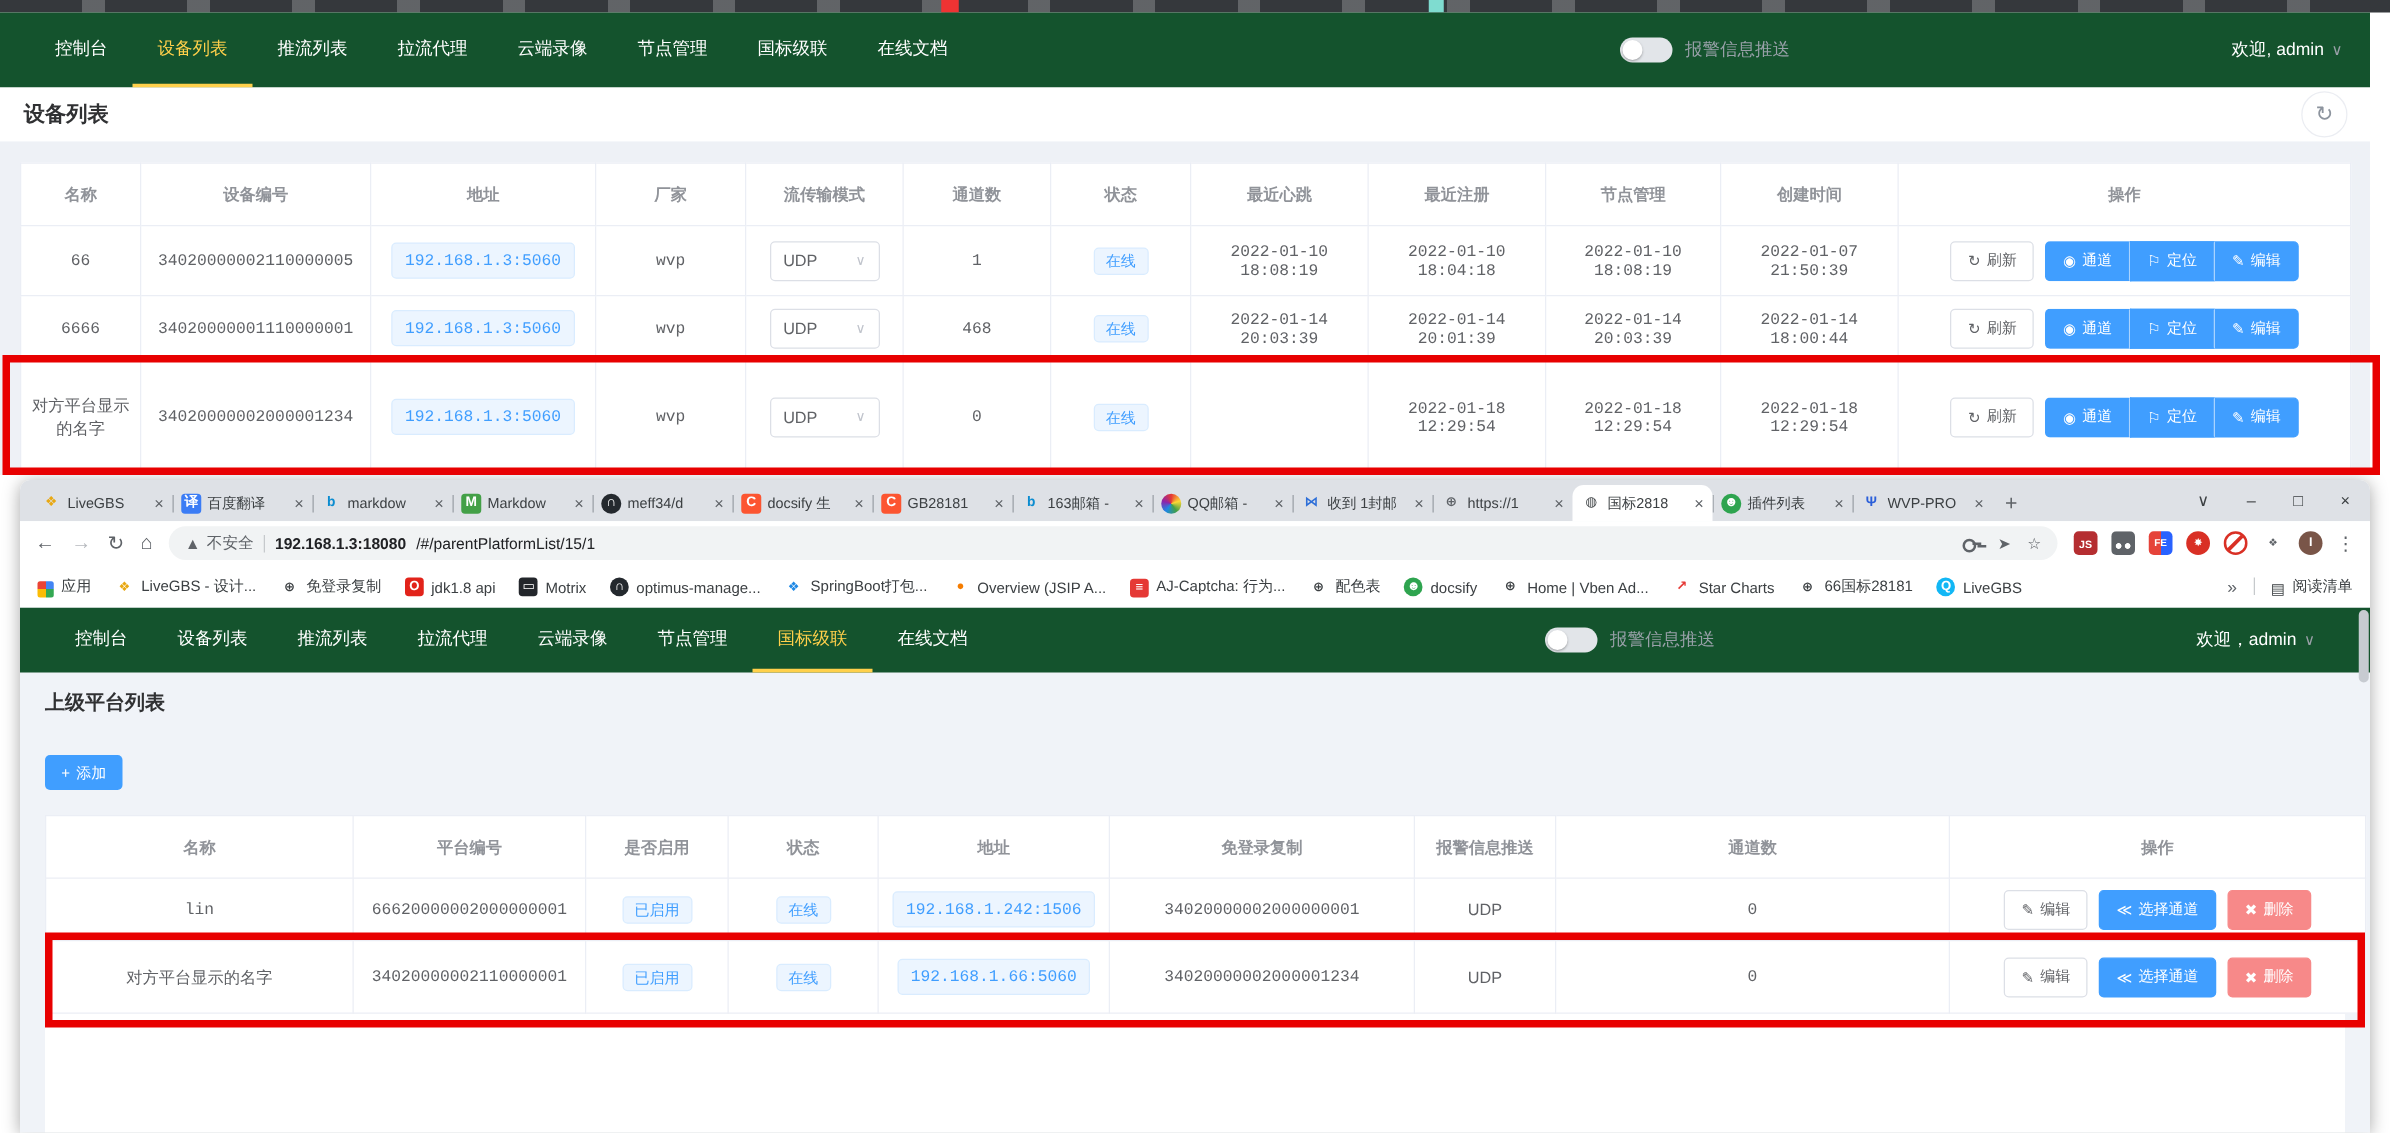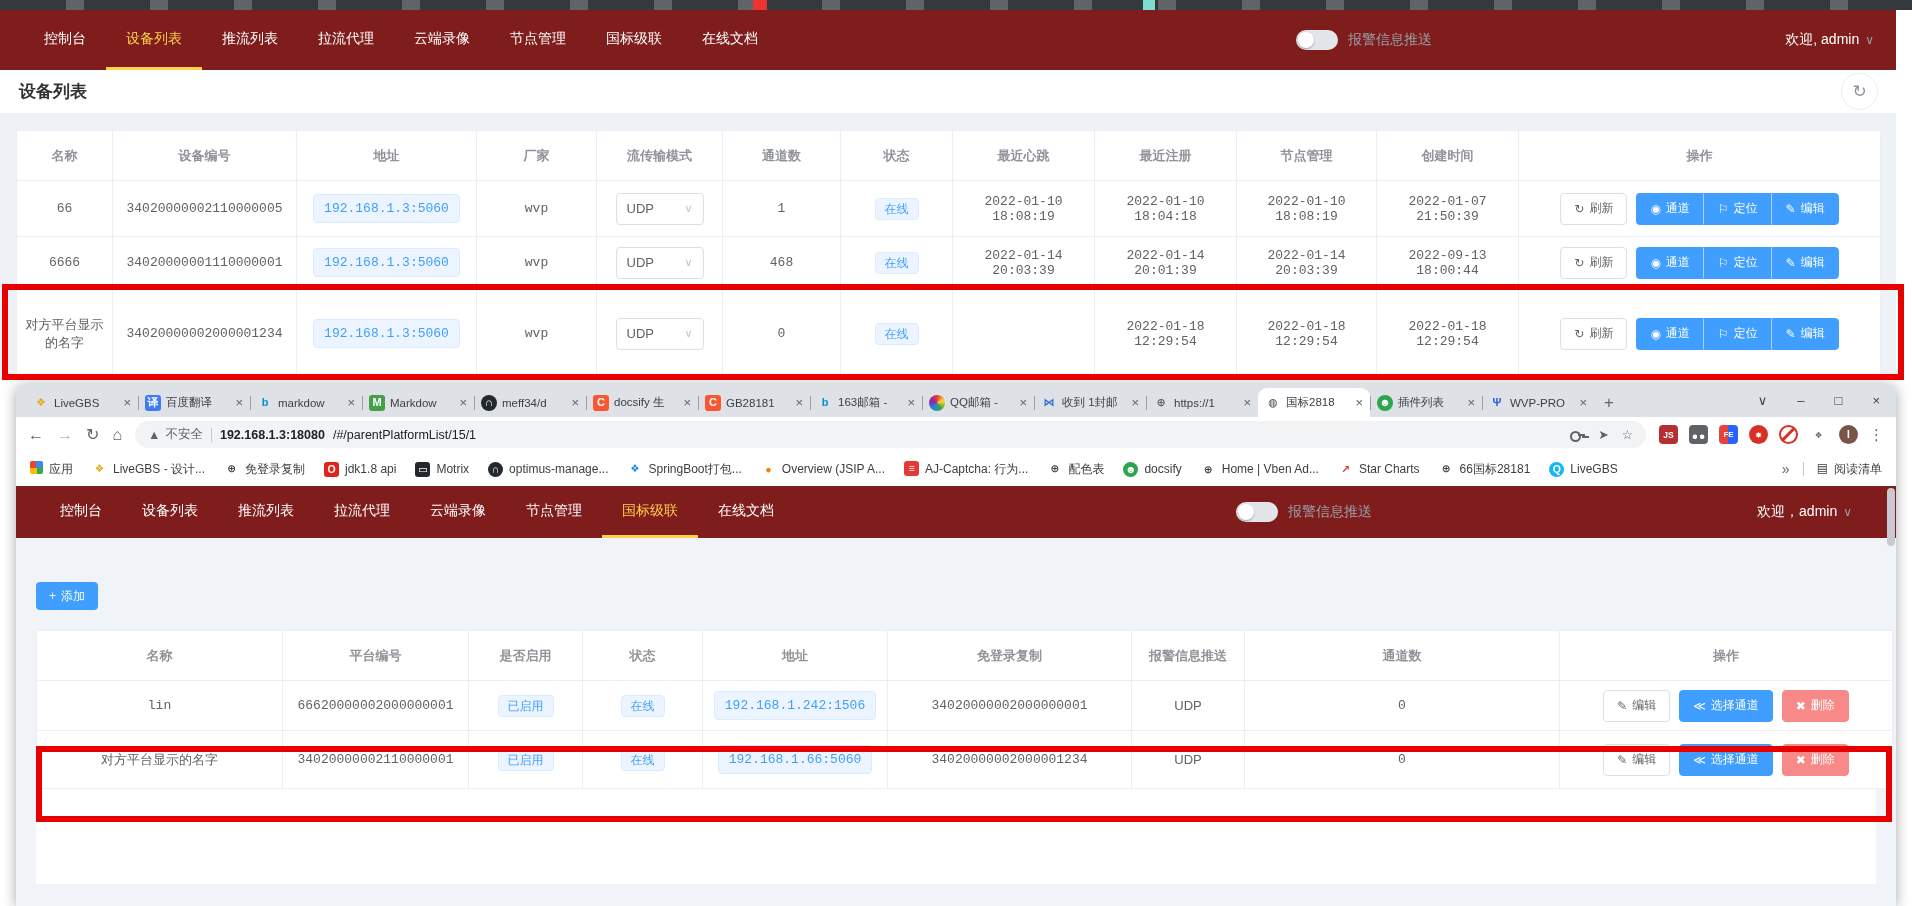--- a/index.html
+++ b/index.html
@@ -6,21 +6,21 @@
   html,body{width:1912px;height:906px}
   body{position:relative;background:#fff;font-family:"Liberation Sans","DejaVu Sans",sans-serif;overflow:hidden;color:#606266}
   .serif{font-family:Liberation Mono, monospace}
   i{font-style:normal}
   
   .topstrip{position:absolute;left:0;top:0;width:1912px;height:10px;background:#35383c;
     background-image:repeating-linear-gradient(90deg,transparent 0 66px,rgba(255,255,255,.22) 66px 84px)}
   .topstrip .redmark{position:absolute;left:753px;top:0;width:14px;height:10px;background:#e33}
   .topstrip .tealmark{position:absolute;left:1143px;top:0;width:12px;height:10px;background:#7fdcd0}
   
-  .appnav{height:60px;background:#7f1d1d;display:flex;align-items:center;position:relative;padding-left:24px}
+  .appnav{height:60px;background:#14532d;display:flex;align-items:center;position:relative;padding-left:24px}
   .appnav .item{padding:0 20px;line-height:57px;font-size:14px;color:#fff;cursor:pointer;border-bottom:3px solid transparent}
   .appnav .item.active{color:#ffd04b;border-bottom-color:#ffd04b}
   .togglegroup{position:absolute;display:flex;align-items:center;gap:10px}
   .toggle{width:42px;height:20px;border-radius:10px;background:#e2e5e9;position:relative;cursor:pointer}
   .toggle::after{content:"";position:absolute;left:2px;top:2px;width:16px;height:16px;border-radius:50%;background:#fff;box-shadow:0 1px 2px rgba(0,0,0,.3)}
   .togglelabel{color:#98a0a8;font-size:14px}
   .welcome{position:absolute;display:flex;align-items:center;gap:6px;color:#fff;font-size:14px}
   .welcome .chev{color:#9aa0a8;font-size:12px}
   .badge{display:inline-block;background:#ecf5ff;border:1px solid #d9ecff;color:#409eff;border-radius:4px;padding:4px 9px;font-size:12px;line-height:1}
   .addrpill{display:inline-block;background:#ecf5ff;border:1px solid #d9ecff;color:#409eff;border-radius:4px;padding:7px 10px;font-size:13px;line-height:1}
@@ -81,21 +81,21 @@
   .exticons{display:flex;align-items:center;gap:11px}
   .ext{width:19px;height:19px;border-radius:4px;display:flex;align-items:center;justify-content:center;font-size:8.5px;font-weight:bold;cursor:pointer}
   .ext.round{border-radius:50%}
   .ext.mask{background:radial-gradient(circle at 31% 62%,#fff 2px,transparent 2.6px),radial-gradient(circle at 69% 62%,#fff 2px,transparent 2.6px),#5f6368}
   .ext.fe{background:linear-gradient(90deg,#e5433a 0 50%,#2962ff 50%);color:#fff;font-size:8px}
   .ext.nosign{border:2.5px solid #d93025;border-radius:50%;position:relative}
   .ext.nosign::after{content:"";position:absolute;left:-1px;top:6px;width:16px;height:2.5px;background:#d93025;transform:rotate(-45deg)}
   .ext.avatar{color:#fff;font-size:10px}
   .kebab{color:#5f6368;font-size:15px;cursor:pointer}
   .bookmarks{height:34px;display:flex;align-items:center;gap:19px;padding:0 14px;background:#fff;font-size:12px;color:#3c4043}
-  .bm{display:flex;align-items:flex-start;gap:6px;cursor:pointer;white-space:nowrap}
+  .bm{display:flex;align-items:flex-end;gap:6px;cursor:pointer;white-space:nowrap}
   .bmfav{width:15px;height:15px;border-radius:3px;display:flex;align-items:center;justify-content:center;font-size:10.5px;font-weight:bold;flex:none;line-height:1}
   .bmfav.round{border-radius:50%}
   .appsicon{width:13px;height:13px;background:conic-gradient(#4285f4 0 25%,#34a853 0 50%,#fbbc05 0 75%,#ea4335 0);border-radius:2px}
   .bmright{margin-left:auto;display:flex;align-items:center;gap:13px;color:#3c4043}
   .bmright .ov{font-size:14px;color:#5f6368;cursor:pointer}
   
   .pagearea{height:420px;background:#f0f3f8;position:relative;overflow:hidden}
   .appnav.slim{height:52px}
   .appnav.slim .item{line-height:49px}
   .pcontent{padding:14px 20px 0}
@@ -215,21 +215,21 @@
         <td class="serif">wvp</td>
         <td><span class="sel">
                 <span>UDP</span>
                 <span class="chev">∨</span>
               </span></td>
         <td class="serif">468</td>
         <td><span class="badge">在线</span></td>
         <td class="serif">2022-01-14 20:03:39</td>
         <td class="serif">2022-01-14 20:01:39</td>
         <td class="serif">2022-01-14 20:03:39</td>
-        <td class="serif">2022-09-13 18:00:44</td>
+        <td class="serif">2022-01-14 18:00:44</td>
         <td>
               <div class="ops">
           <button class="btn">
                   <i>↻</i>
                   <span>刷新</span>
                 </button>
           <span class="btngroup">
             <button class="btn blue">
                     <i>◉</i>
                     <span>通道</span>
@@ -547,20 +547,21 @@
       <span class="togglegroup" style="left:1220px">
         <span class="toggle"></span>
         <span class="togglelabel">报警信息推送</span>
       </span>
       <span class="welcome" style="right:44px">
         <span>欢迎，admin</span>
           <span class="chev">∨</span>
       </span>
     </div>
     <div class="pcontent">
+      <div class="ptitle2">上级平台列表</div>
       <button class="addbtn">
           <i>+</i>
           <span>添加</span>
         </button>
       <div class="tablewrap">
         <table style="width:1856px">
           <colgroup>
               <col style="width:246px">
               <col style="width:186px">
               <col style="width:114px">

